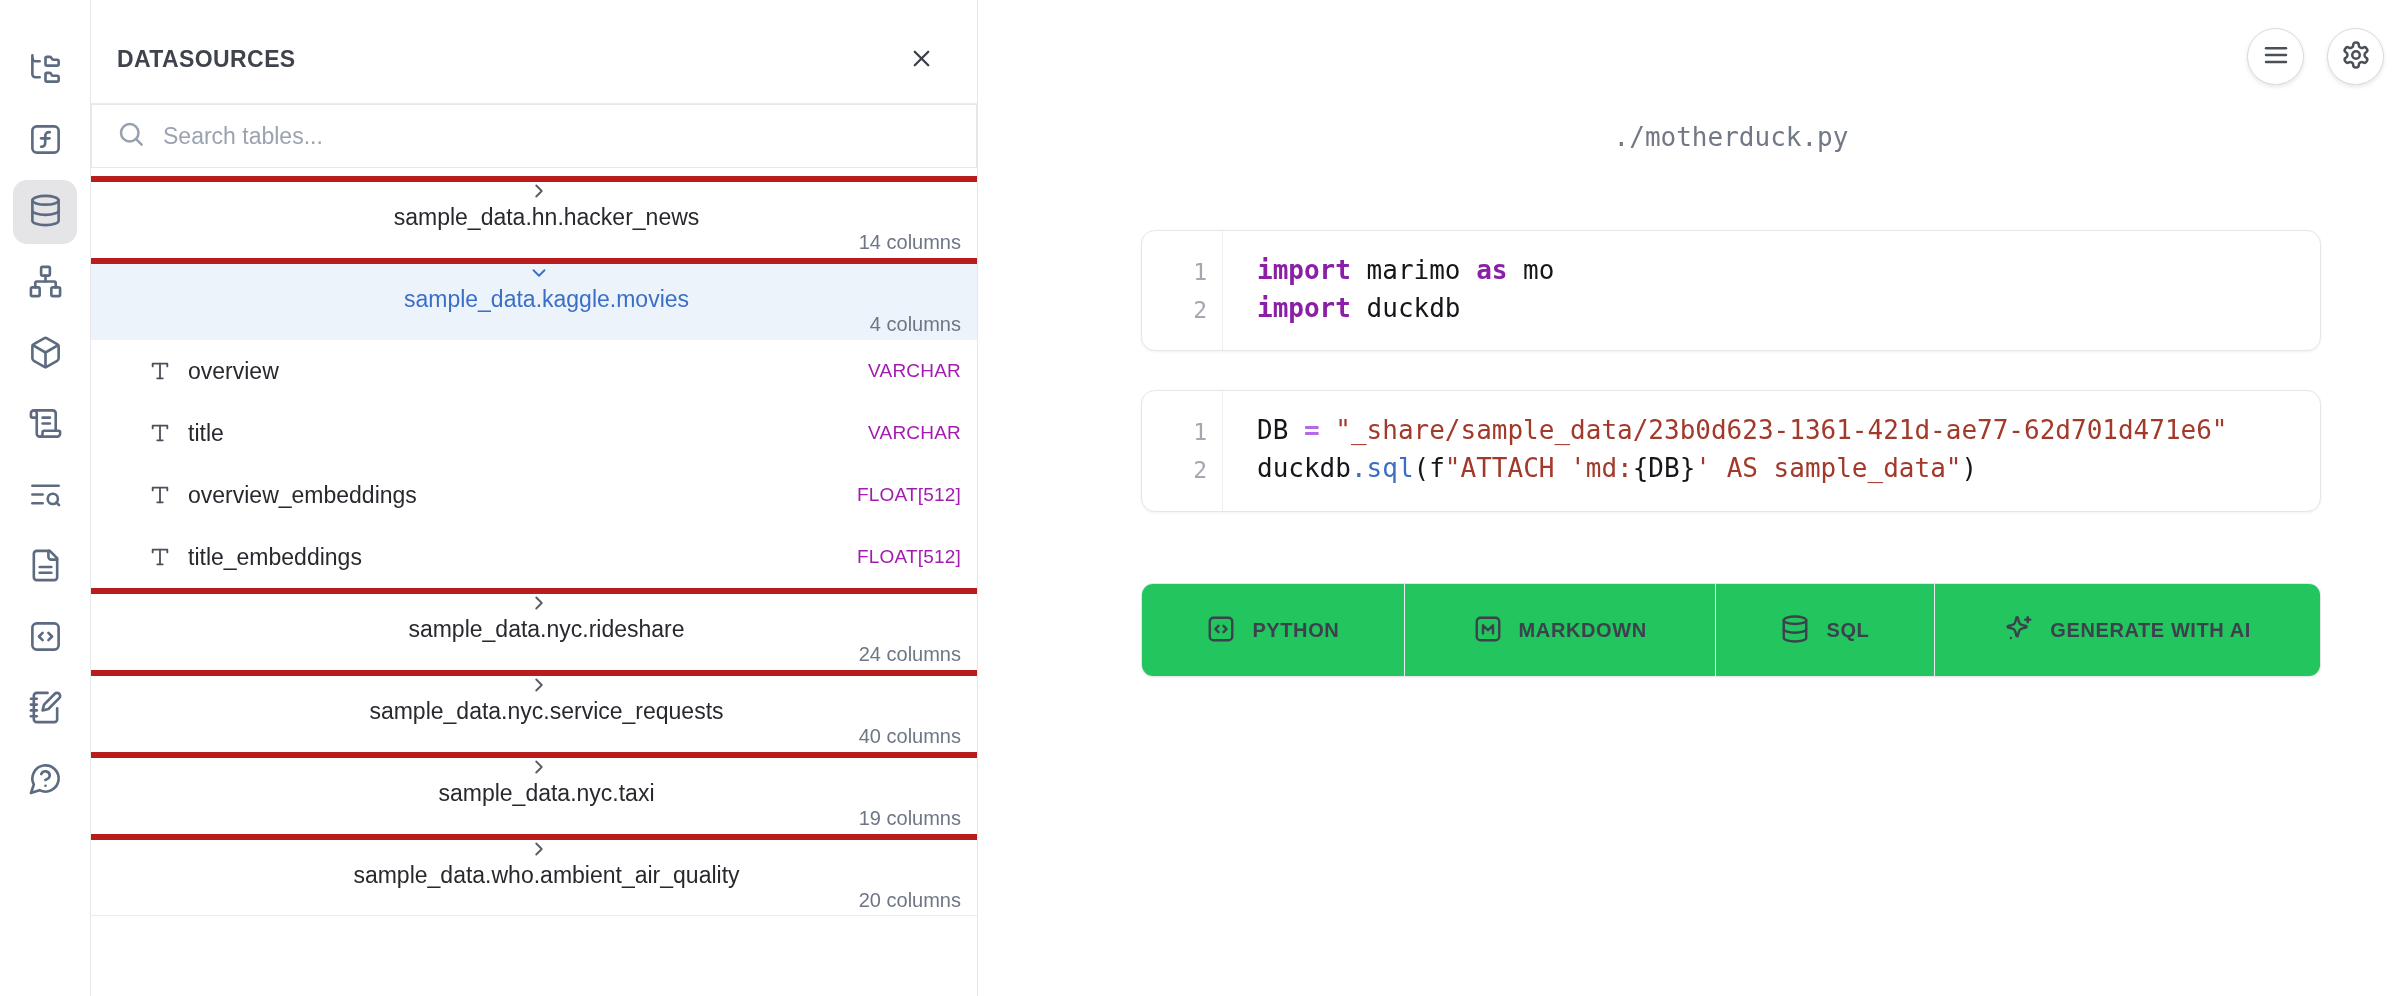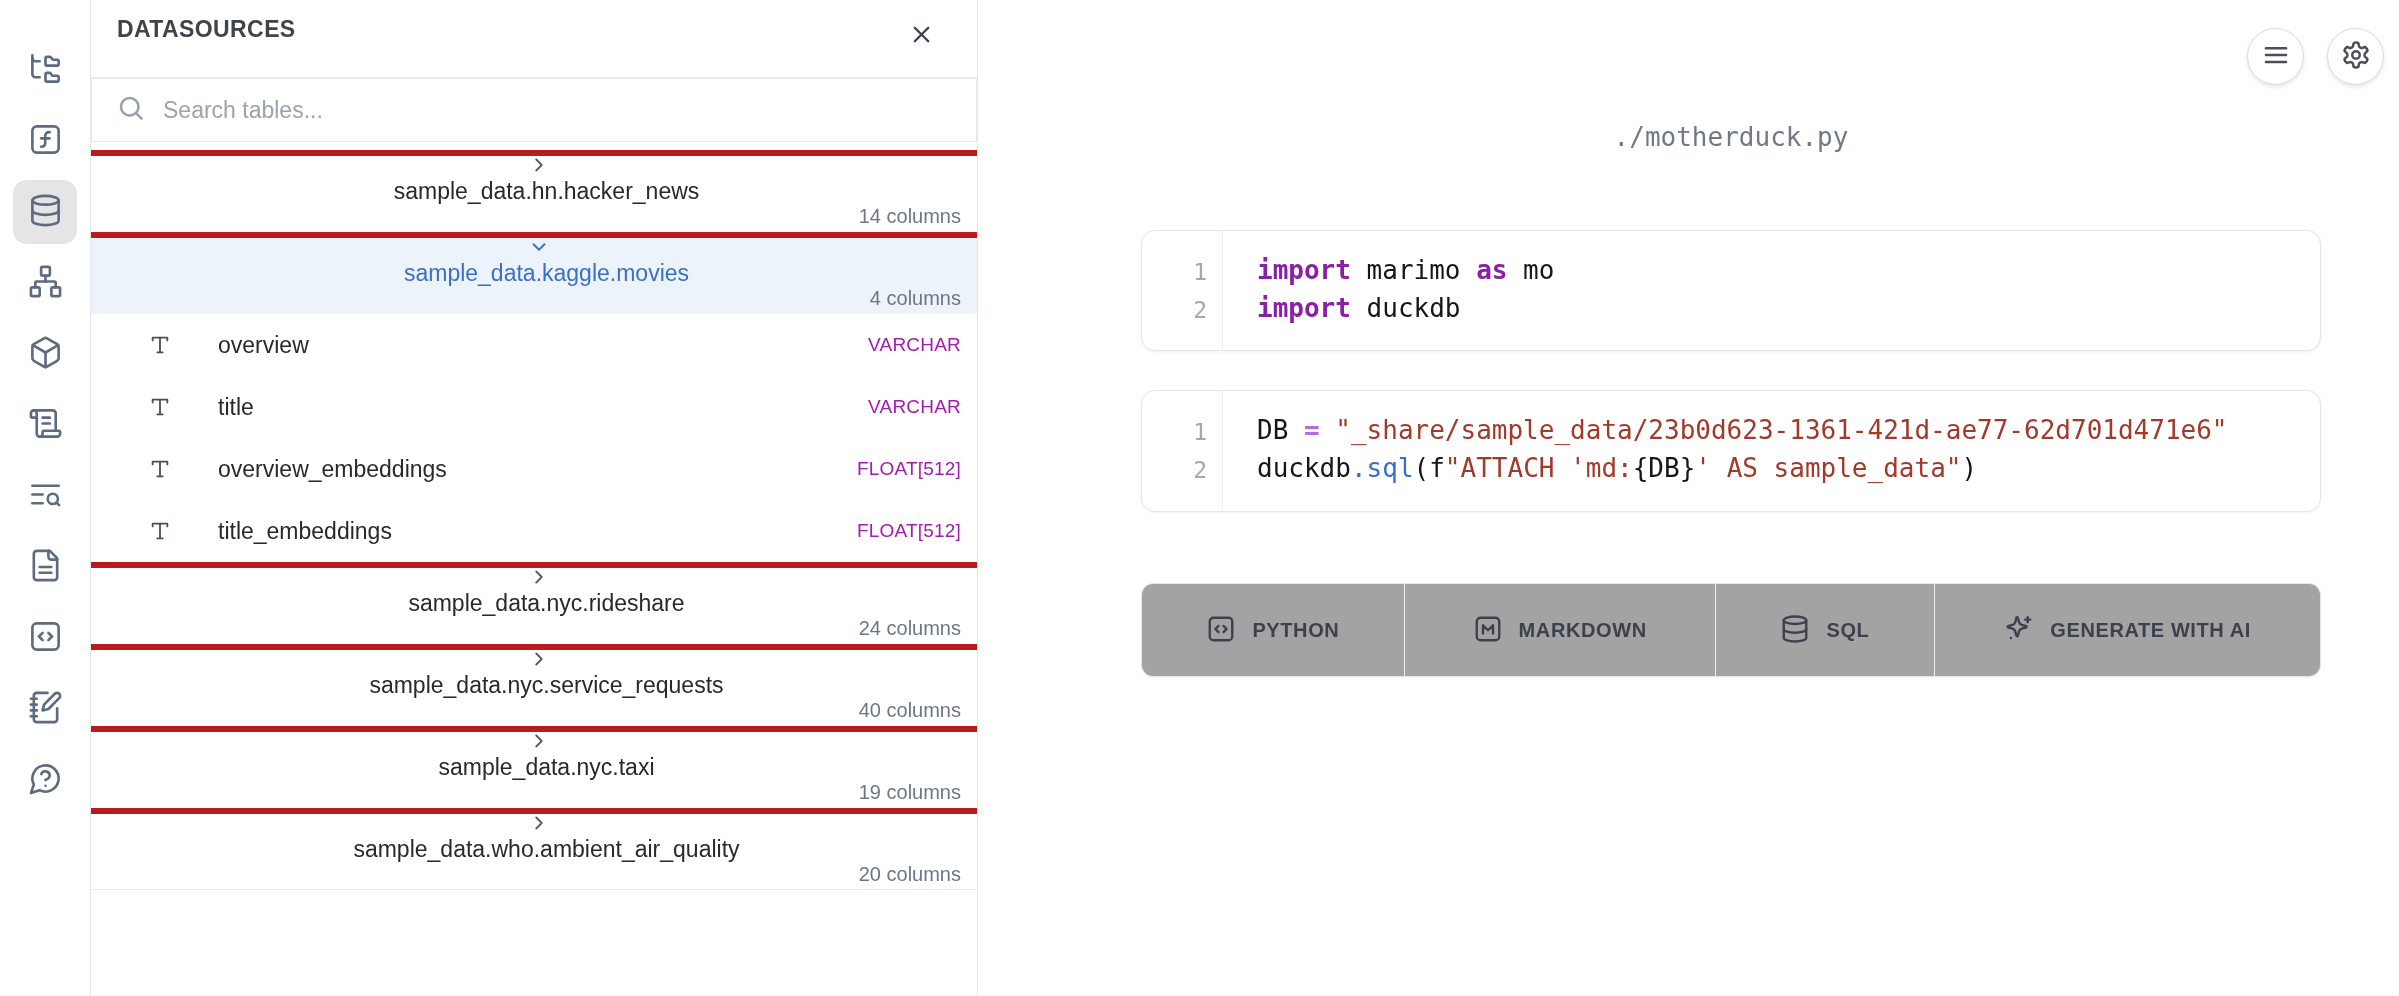--- a/index.html
+++ b/index.html
@@ -14,21 +14,21 @@
   .side-btn { width:64px; height:64px; border-radius:14px; display:flex; align-items:center;
               justify-content:center; cursor:pointer; flex:none; }
   .side-btn.active { background:#e5e5e7; }
   .side-btn svg { width:35px; height:35px; stroke:#5c6b80; }
 
   svg.ic { fill:none; stroke-linecap:round; stroke-linejoin:round; }
 
   
   .panel { position:absolute; left:91px; top:0; width:887px; height:996px; background:#fff;
            border-right:1.5px solid #e6e7ea; }
-  .panel-header { height:78px; display:flex; align-items:flex-start; padding:16px 36px 0 26px;
+  .panel-header { height:104px; display:flex; align-items:center; padding:16px 36px 0 26px;
                   border-bottom:1px solid #eaebee; }
   .panel-title { font-size:23px; font-weight:700; color:#3f434c; letter-spacing:.4px; }
   .close-btn { margin-left:auto; width:40px; height:40px; display:flex; align-items:center;
                justify-content:center; cursor:pointer; background:none; border:none; }
   .close-btn svg { width:27px; height:27px; stroke:#3a3f4a; stroke-width:2; }
 
   .searchbox { height:64px; border:1px solid #e6e8ec; display:flex; align-items:center;
                padding:0 24px; gap:17px; background:#fff; }
   .searchbox svg { width:30px; height:30px; stroke:#97a0ae; stroke-width:2; flex:none; }
   .searchbox input { flex:1; border:none; outline:none; font-family:inherit; font-size:23px;
@@ -41,21 +41,21 @@
   .rows .t-row.last { border-bottom:1px solid #eaebee; }
   .t-row .chev { width:22px; height:22px; flex:none; display:flex; align-items:center; }
   .t-row .chev svg { width:22px; height:22px; stroke:#55596288; stroke:#565b64; stroke-width:2; }
   .t-row .tname { margin-left:15px; font-size:23px; color:#28292e; }
   .t-row .tmeta { margin-left:auto; font-size:20px; color:#6e7686;text-align:right; }
   .t-row.selected { background:#edf3fa; }
   .t-row.selected .tname { color:#3a6fc7; }
   .t-row.selected .chev svg { stroke:#3a6fc7; }
 
   .c-row { height:62px; display:flex; align-items:center; padding:0 16px 0 58px; cursor:pointer;
-           background:#fff;gap:30px; }
+           background:#fff; }
   .c-row .ticon svg { width:22px; height:22px; stroke:#4b505a; stroke-width:2; display:block; }
   .c-row .cname { margin-left:17px; font-size:23px; color:#28292e; }
   .c-row .ctype { margin-left:auto; font-size:19px; color:#a21caf; letter-spacing:.2px; }
 
   
   .main { position:absolute; left:978.5px; top:0; right:0; height:996px; background:#fff; }
   .top-actions { position:absolute; top:28px; right:15px; display:flex; gap:23px; }
   .circle-btn { width:57px; height:57px; border-radius:50%; background:#fff;
                 border:1.5px solid #d8dade; box-shadow:0 2px 4px rgba(15,23,42,.10);
                 display:flex; align-items:center; justify-content:center; cursor:pointer; }
@@ -77,21 +77,21 @@
   .tok-kw { color:#8b20a6; font-weight:700; }
   .tok-op { color:#b26be0; font-weight:700; }
   .tok-str { color:#a23a2c; }
   .tok-fn { color:#3b6fc4; }
   .tok-plain { color:#15161a; }
 
   .btnbar { position:absolute; top:583px; left:0; width:100%; height:94px; background:#fff;
             border:1.5px solid #e4e6ea; border-radius:12px; box-shadow:0 1px 2px rgba(15,23,42,.05);
             display:flex; overflow:hidden; }
   .add-btn { display:flex; align-items:center; justify-content:center; gap:16px; cursor:pointer;
-             border-right:1px solid #eaebee; background:#a3a3a3; border-top:none; border-bottom:none;
+             border-right:1px solid #eaebee; background:#22c55e; border-top:none; border-bottom:none;
              border-left:none; font-family:inherit; }
   .add-btn:last-child { border-right:none; }
   .add-btn svg { width:30px; height:30px; stroke:#3d414d; stroke-width:1.9; flex:none; }
   .add-btn .lbl { font-size:20px; font-weight:700; color:#3d414d; letter-spacing:.6px; }
 </style>
 </head>
 <body>
 
 <div class="page">
 

